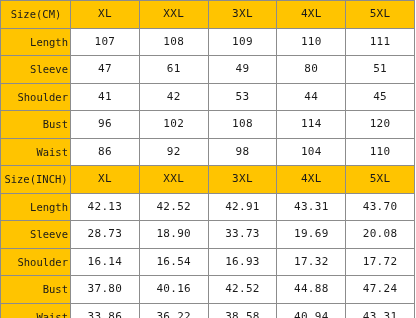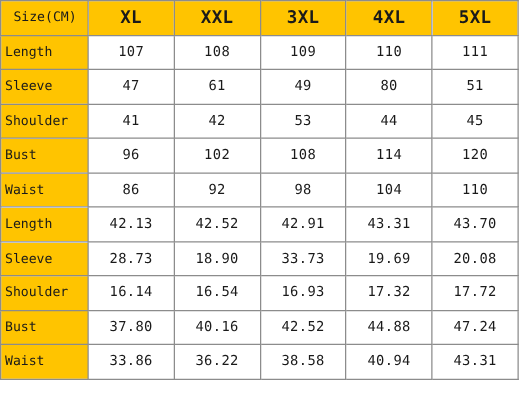--- a/index.html
+++ b/index.html
@@ -44,27 +44,26 @@
     background: #ffc400;
     text-align: center;
     padding-left: 3px;
     letter-spacing: 0px;
     font-size: 10.5px;
   }
 
   #size-chart td.hdr-size {
     background: #ffc400;
     text-align: center;
-    font-size: 14px;
-    font-weight: bold;
+    font-size: 11px;
   }
 
   #size-chart td.row-label {
     background: #ffc400;
-    text-align: left;
+    text-align: right;
     padding-left: 3px;
     font-size: 10.5px;
     letter-spacing: 0px;
   }
 </style>
 </head>
 <body>
 
 <table id="size-chart">
   <colgroup>
@@ -124,20 +123,28 @@
 
     <tr>
       <td class="row-label">Waist</td>
       <td>86</td>
       <td>92</td>
       <td>98</td>
       <td>104</td>
       <td>110</td>
     </tr>
 
+    <tr>
+      <td class="hdr-label">Size(INCH)</td>
+      <td class="hdr-size">XL</td>
+      <td class="hdr-size">XXL</td>
+      <td class="hdr-size">3XL</td>
+      <td class="hdr-size">4XL</td>
+      <td class="hdr-size">5XL</td>
+    </tr>
 
     <tr>
       <td class="row-label">Length</td>
       <td>42.13</td>
       <td>42.52</td>
       <td>42.91</td>
       <td>43.31</td>
       <td>43.70</td>
     </tr>
 

